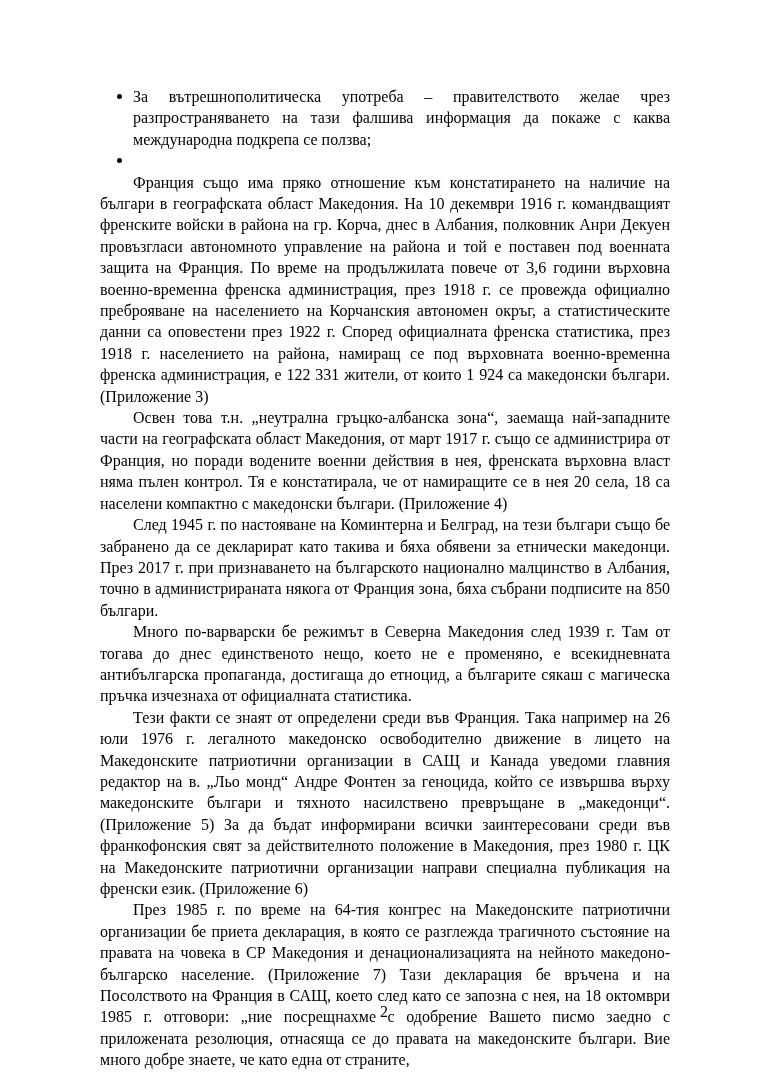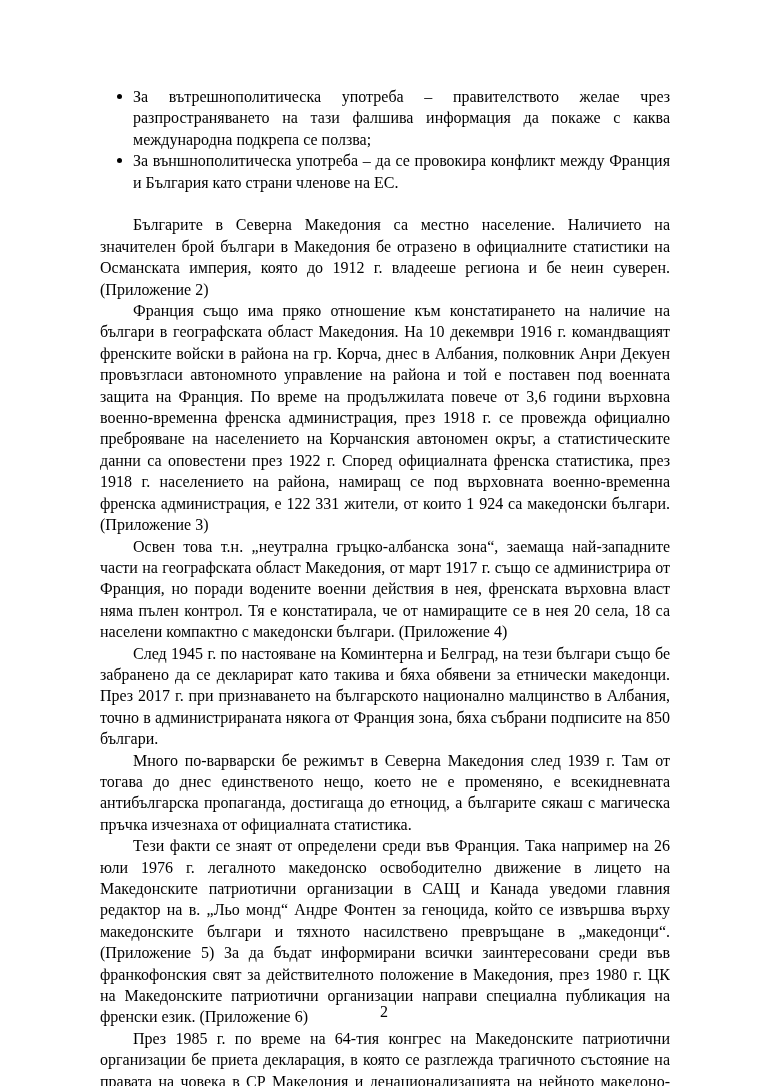--- a/index.html
+++ b/index.html
@@ -61,25 +61,23 @@
 <div class="page">
   <div class="content">
 
     <div class="bullet-list">
       <div class="bullet-item">
         <span class="bullet-dot"></span>
         <span>За вътрешнополитическа употреба – правителството желае чрез разпространяването на тази фалшива информация да покаже с каква международна подкрепа се ползва;</span>
       </div>
       <div class="bullet-item">
         <span class="bullet-dot"></span>
-        <span>За външнополитическа употреба – да се провокира конфликт между Франция и България като страни членове на ЕС.</span>
       </div>
     </div>
 
-    <p class="para">Българите в Северна Македония са местно население. Наличието на значителен брой българи в Македония бе отразено в официалните статистики на Османската империя, която до 1912 г. владееше региона и бе неин суверен. (Приложение 2)</p>
     <p class="para">Франция също има пряко отношение към констатирането на наличие на българи в географската област Македония. На 10 декември 1916 г. командващият френските войски в района на гр. Корча, днес в Албания, полковник Анри Декуен провъзгласи автономното управление на района и той е поставен под военната защита на Франция. По време на продължилата повече от 3,6 години върховна военно-временна френска администрация, през 1918 г. се провежда официално преброяване на населението на Корчанския автономен окръг, а статистическите данни са оповестени през 1922 г. Според официалната френска статистика, през 1918 г. населението на района, намиращ се под върховната военно-временна френска администрация, е 122 331 жители, от които 1 924 са македонски българи. (Приложение 3)</p>
     <p class="para">Освен това т.н. „неутрална гръцко-албанска зона“, заемаща най-западните части на географската област Македония, от март 1917 г. също се администрира от Франция, но поради водените военни действия в нея, френската върховна власт няма пълен контрол. Тя е констатирала, че от намиращите се в нея 20 села, 18 са населени компактно с македонски българи. (Приложение 4)</p>
     <p class="para">След 1945 г. по настояване на Коминтерна и Белград, на тези българи също бе забранено да се декларират като такива и бяха обявени за етнически македонци. През 2017 г. при признаването на българското национално малцинство в Албания, точно в администрираната някога от Франция зона, бяха събрани подписите на 850 българи.</p>
     <p class="para">Много по-варварски бе режимът в Северна Македония след 1939 г. Там от тогава до днес единственото нещо, което не е променяно, е всекидневната антибългарска пропаганда, достигаща до етноцид, а българите сякаш с магическа пръчка изчезнаха от официалната статистика.</p>
     <p class="para">Тези факти се знаят от определени среди във Франция. Така например на 26 юли 1976 г. легалното македонско освободително движение в лицето на Македонските патриотични организации в САЩ и Канада уведоми главния редактор на в. „Льо монд“ Андре Фонтен за геноцида, който се извършва върху македонските българи и тяхното насилствено превръщане в „македонци“. (Приложение 5) За да бъдат информирани всички заинтересовани среди във франкофонския свят за действителното положение в Македония, през 1980 г. ЦК на Македонските патриотични организации направи специална публикация на френски език. (Приложение 6)</p>
     <p class="para">През 1985 г. по време на 64-тия конгрес на Македонските патриотични организации бе приета декларация, в която се разглежда трагичното състояние на правата на човека в СР Македония и денационализацията на нейното македоно-българско население. (Приложение 7) Тази декларация бе връчена и на Посолството на Франция в САЩ, което след като се запозна с нея, на 18 октомври 1985 г. отговори: „ние посрещнахме с одобрение Вашето писмо заедно с приложената резолюция, отнасяща се до правата на македонските българи. Вие много добре знаете, че като една от страните,</p>
 
   </div>
 
   <div class="footer">

